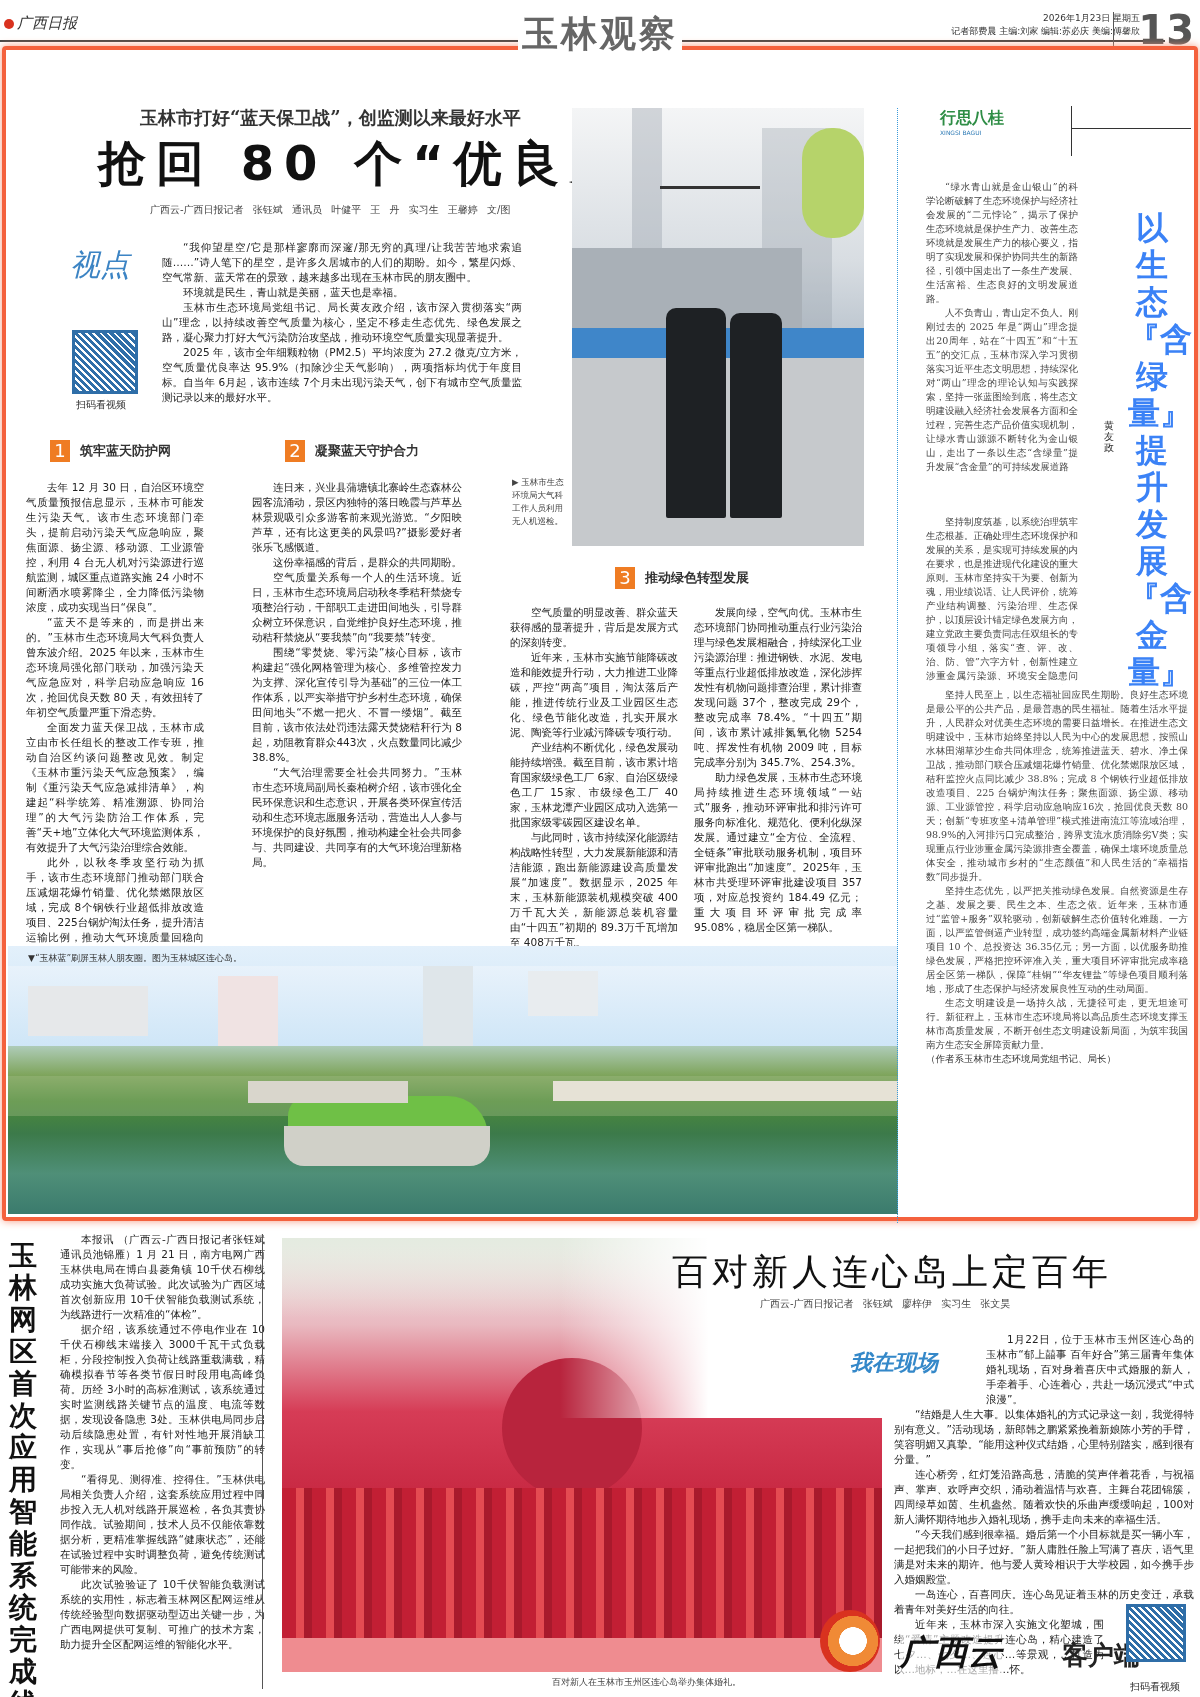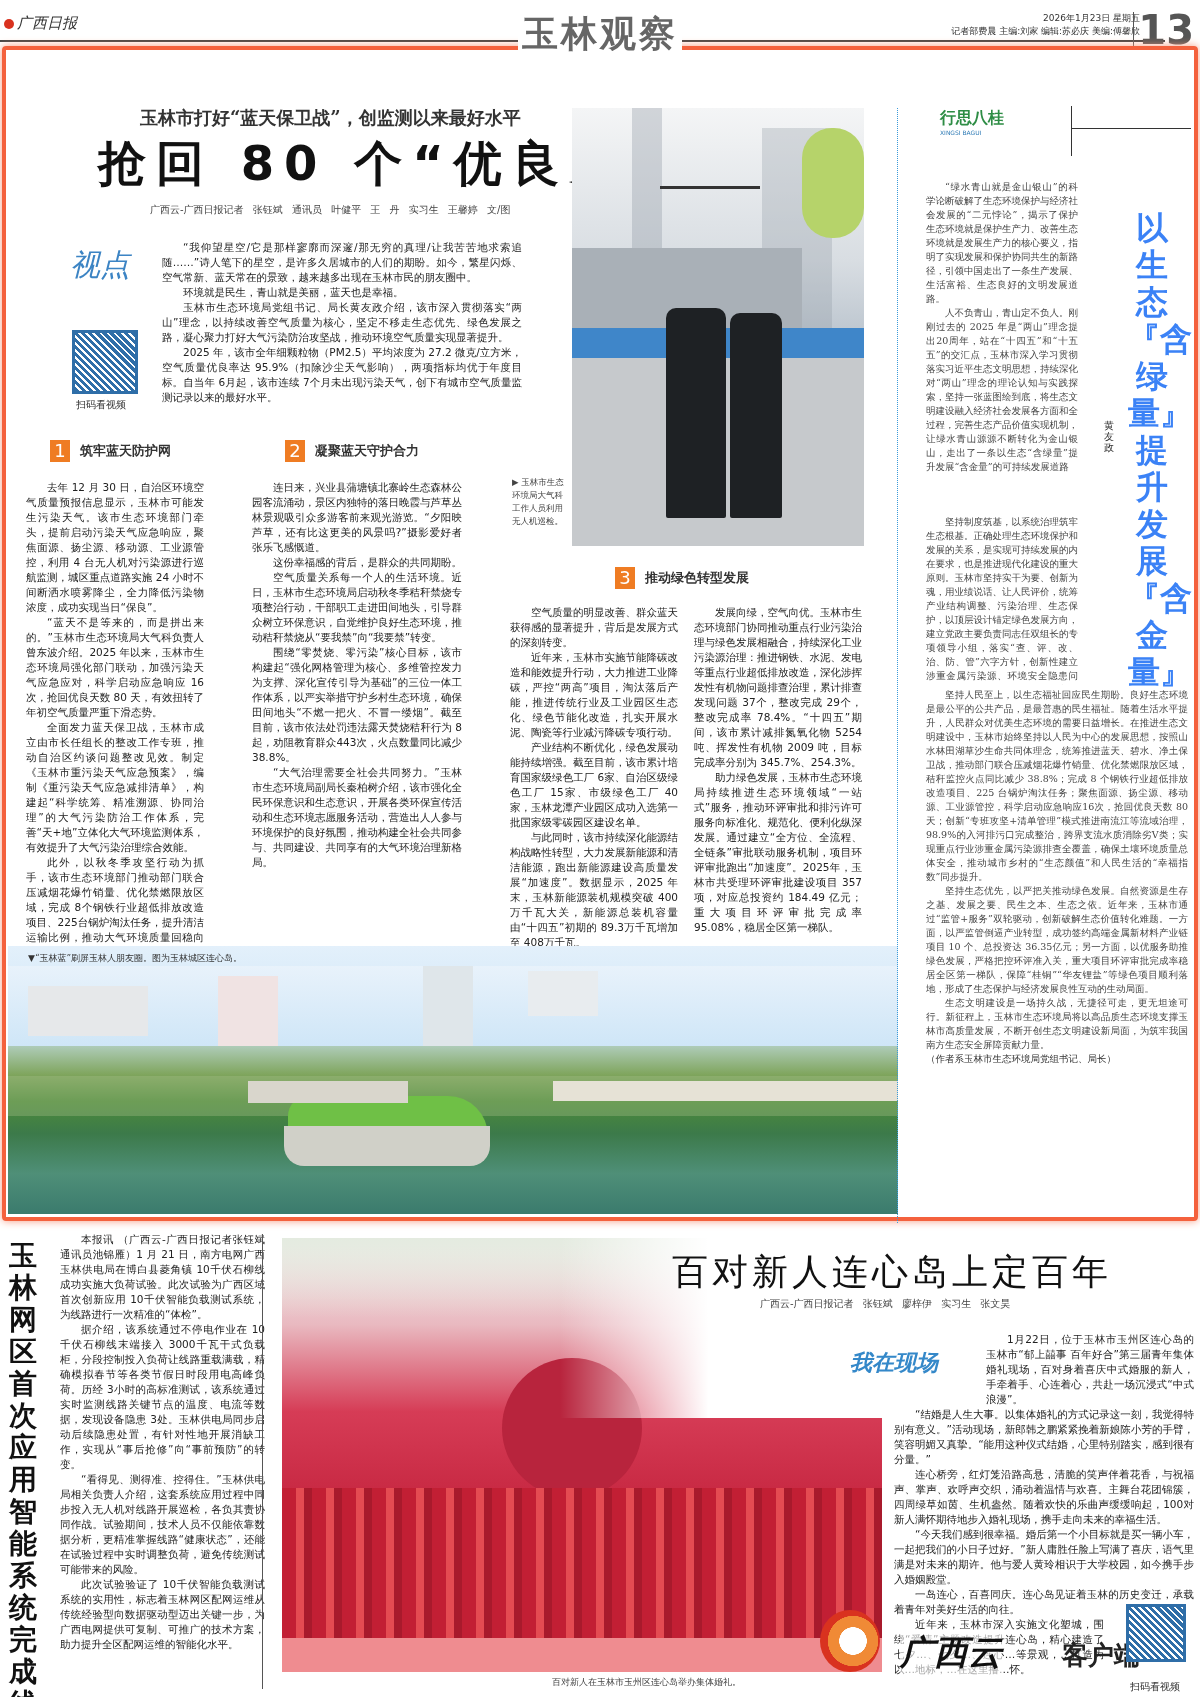--- a/index.html
+++ b/index.html
@@ -4,21 +4,21 @@
 <style>
 *{box-sizing:border-box;margin:0;padding:0}
 body{width:1200px;height:1697px;background:#fff;font-family:"DejaVu Sans","Liberation Sans",sans-serif;color:#222;position:relative;overflow:hidden}
 .abs{position:absolute}
 .masthead{left:0;top:0;width:1200px;height:48px}
 .logo{left:4px;top:14px;font-family:"DejaVu Serif",serif;font-size:15px;font-style:italic;color:#333;display:flex;align-items:center;gap:3px}
 .logo-dot{width:10px;height:10px;border-radius:50%;background:#d9321f;display:inline-block}
 .section-title{left:518px;top:10px;font-size:36px;font-weight:bold;color:#666;letter-spacing:3px;background:#fff;padding:0 4px;z-index:2}
 .head-rule{left:0;top:40px;width:1165px;height:2px;background:#444}
 .date-line{right:60px;top:12px;font-size:9px;color:#333;text-align:right;line-height:13px}
-.page-num{right:6px;top:12px;font-size:40px;font-weight:bold;color:#555;border-left:1px solid #555;padding-left:4px;height:36px;line-height:36px}
+.page-num{right:6px;top:12px;font-size:40px;font-weight:bold;color:#555;border-left:1px solid #555;padding-left:24px;height:36px;line-height:36px}
 .frame{left:2px;top:46px;width:1196px;height:1175px;border:4px solid #f4613d;border-radius:4px;box-shadow:0 0 8px #f79a7f}
 .subhead{left:140px;top:106px;font-family:"DejaVu Serif",serif;font-size:18px;font-weight:bold;color:#333}
 .headline{left:98px;top:132px;font-size:48px;font-weight:bold;color:#111;letter-spacing:10px}
 .byline{left:150px;top:203px;font-size:10px;color:#444;word-spacing:6px}
 .viewpoint{left:70px;top:245px;width:82px;height:50px;font-size:30px;font-style:italic;font-weight:normal;color:#3c84c4}
 .qr{background:repeating-linear-gradient(45deg,#2f6ea8 0 3px,#fff 3px 5px),#2f6ea8;border:3px solid #2f6ea8}
 .qr1{left:72px;top:330px;width:66px;height:64px}
 .qr-caption{font-size:10px;color:#333}
 .intro{left:162px;top:240px;width:360px;font-size:10.5px;line-height:15px;text-align:justify}
 .intro p{text-indent:2em}

